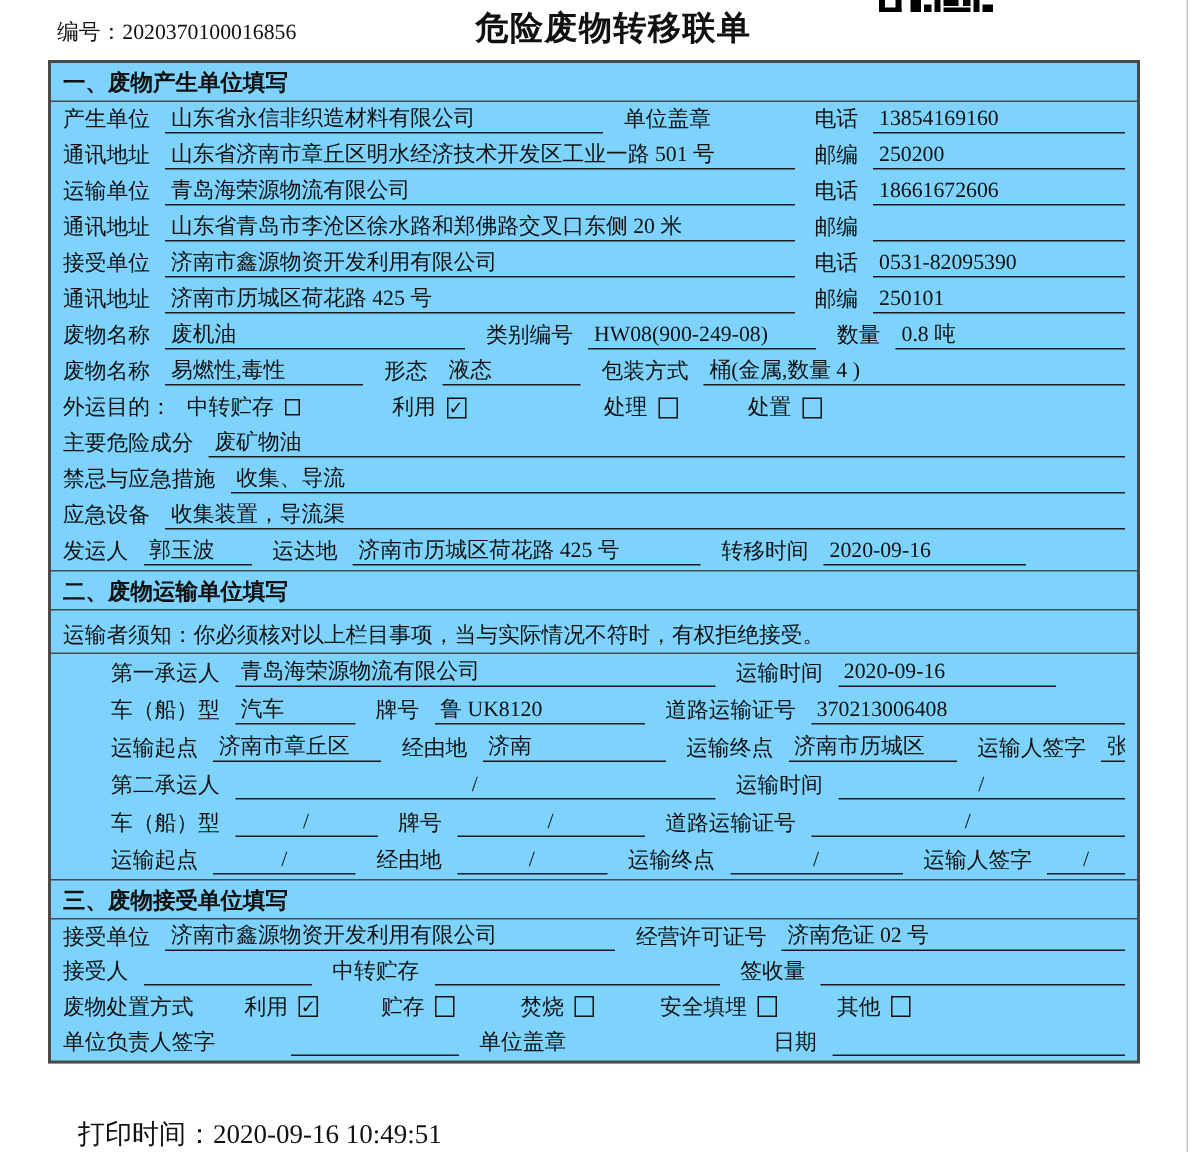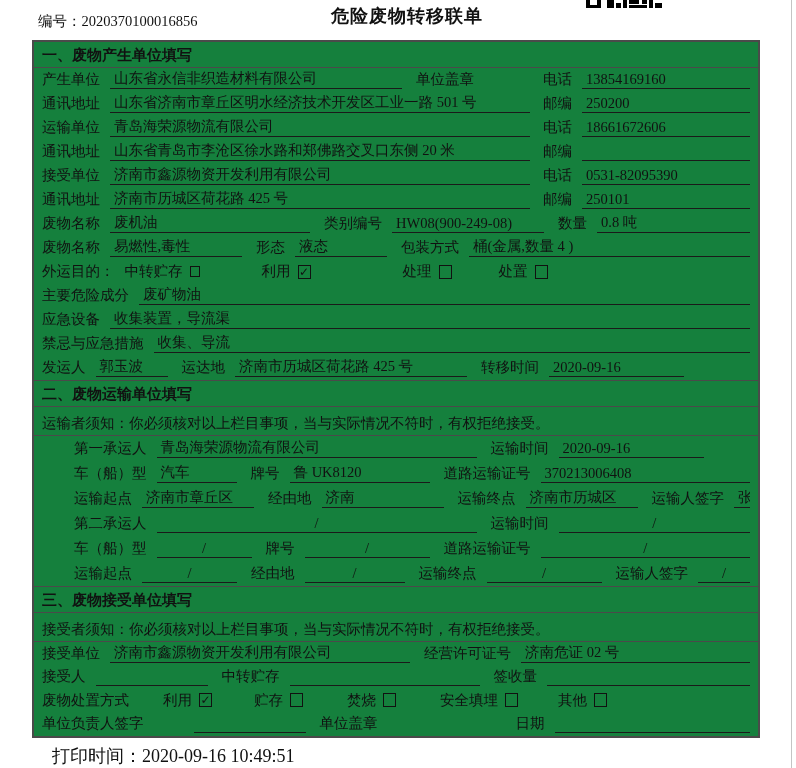--- a/index.html
+++ b/index.html
@@ -12,27 +12,27 @@
   }
   .page-edge {
     position:absolute; top:0; right:4px; width:1px; height:768px;
     background:#c4c4c4;
   }
   
   .doc-header { position:absolute; top:0; left:0; width:796px; height:40px; }
   .serial { position:absolute; left:38px; top:12px; font-size:14.5px; white-space:nowrap; }
   .doc-title {
     position:absolute; left:50%; top:4px; transform:translateX(-44%);
-    font-size:18px; font-weight:bold; letter-spacing:1px; white-space:nowrap;
+    font-size:22px; font-weight:bold; letter-spacing:1px; white-space:nowrap;
   }
   .qr-frag { position:absolute; left:586px; top:0; }
   
   .form-table {
     position:absolute; left:32px; top:40px; width:728px;
-    border:2px solid #4a4a4a; background:#15803d;
+    border:2px solid #4a4a4a; background:#7dd3fc;
   }
   .section:not(:last-child){ border-bottom:1px solid #4a4a4a; }
   .sec-h {
     font-weight:bold; font-size:15px; padding:4px 8px 3px 8px;
     border-bottom:1px solid #4a4a4a; height:26px;
   }
   .notice { padding:7px 8px 5px 8px; border-bottom:1px solid #4a4a4a; height:29px; white-space:nowrap; }
   .r {
     display:flex; align-items:flex-end;
     height:24px; padding:0 8px 3px 8px; white-space:nowrap;
@@ -170,27 +170,27 @@
         <span class="cb"></span>
       </span>
     </div>
 
     <div class="r">
       <span class="lbl">主要危险成分</span>
       <span class="val fill">废矿物油</span>
     </div>
 
     <div class="r">
+      <span class="lbl">禁忌与应急措施</span>
+      <span class="val fill">收集、导流</span>
+    </div>
+
+    <div class="r">
       <span class="lbl">应急设备</span>
       <span class="val fill">收集装置，导流渠</span>
-    </div>
-
-    <div class="r">
-      <span class="lbl">禁忌与应急措施</span>
-      <span class="val fill">收集、导流</span>
     </div>
 
     <div class="r">
       <span class="lbl">发运人</span>
       <span class="val" style="width:72px">郭玉波</span>
       <span class="lbl ml">运达地</span>
       <span class="val" style="width:232px">济南市历城区荷花路 425 号</span>
       <span class="lbl ml">转移时间</span>
       <span class="val" style="width:135px">2020-09-16</span>
     </div>
@@ -250,21 +250,20 @@
       <span class="val center" style="width:100px">/</span>
       <span class="lbl ml">运输终点</span>
       <span class="val center" style="width:115px">/</span>
       <span class="lbl ml">运输人签字</span>
       <span class="val fill center">/</span>
     </div>
   </div>
 
   <div class="section s3">
     <div class="sec-h">三、废物接受单位填写</div>
-    <div class="notice">接受者须知：你必须核对以上栏目事项，当与实际情况不符时，有权拒绝接受。</div>
 
     <div class="r">
       <span class="lbl">接受单位</span>
       <span class="val" style="width:300px">济南市鑫源物资开发利用有限公司</span>
       <span class="lbl ml">经营许可证号</span>
       <span class="val fill">济南危证 02 号</span>
     </div>
 
     <div class="r">
       <span class="lbl">接受人</span>

